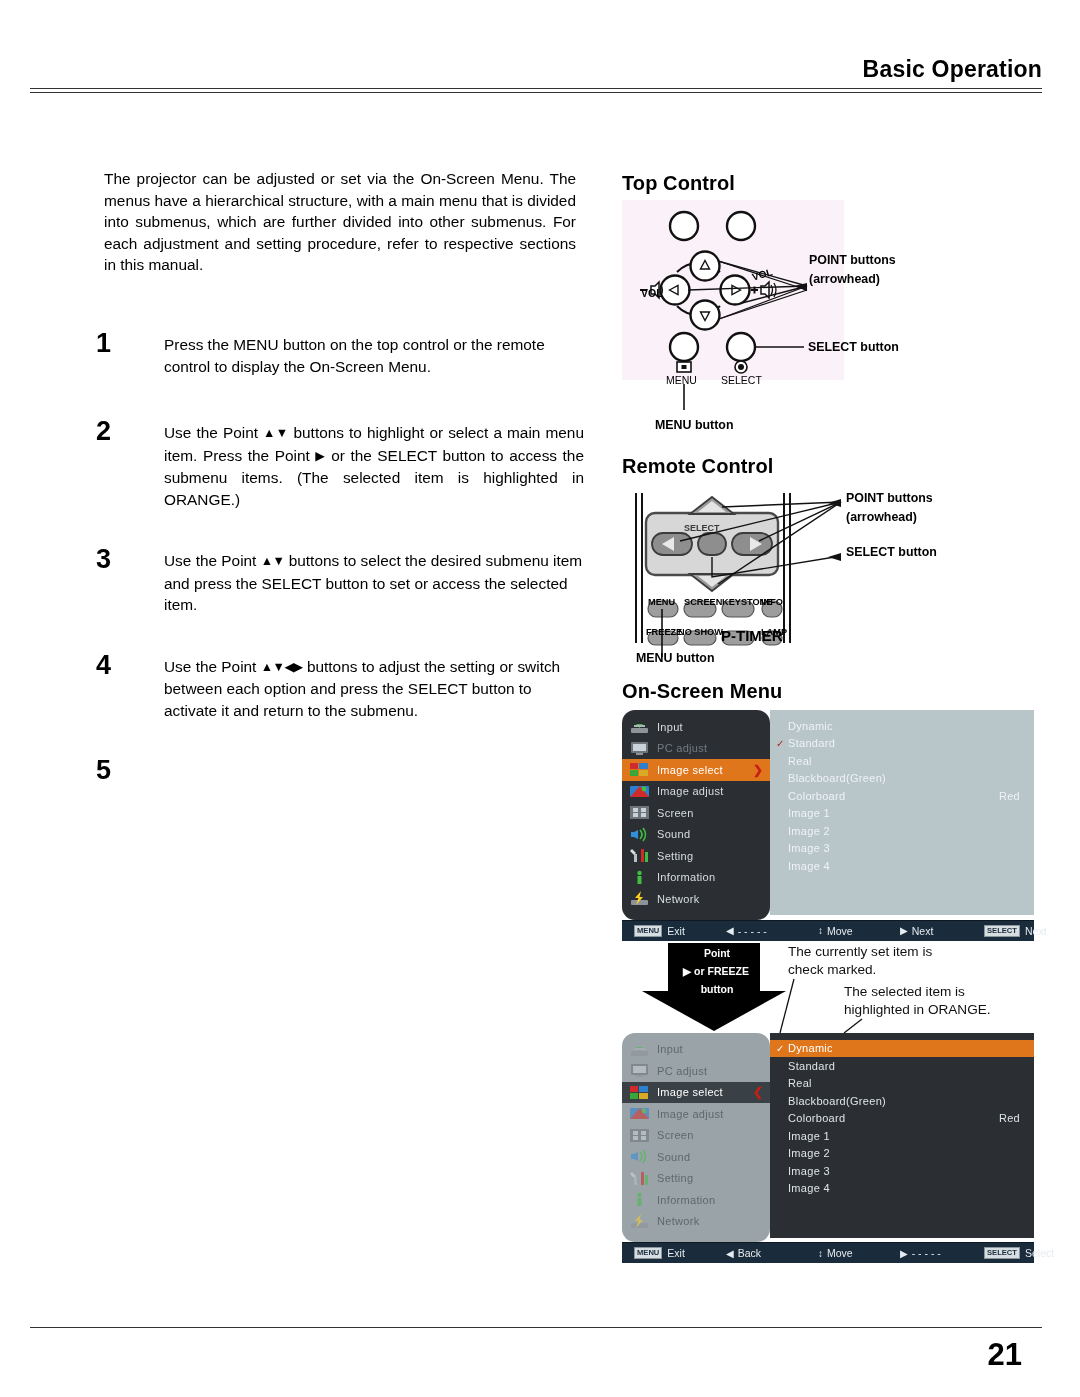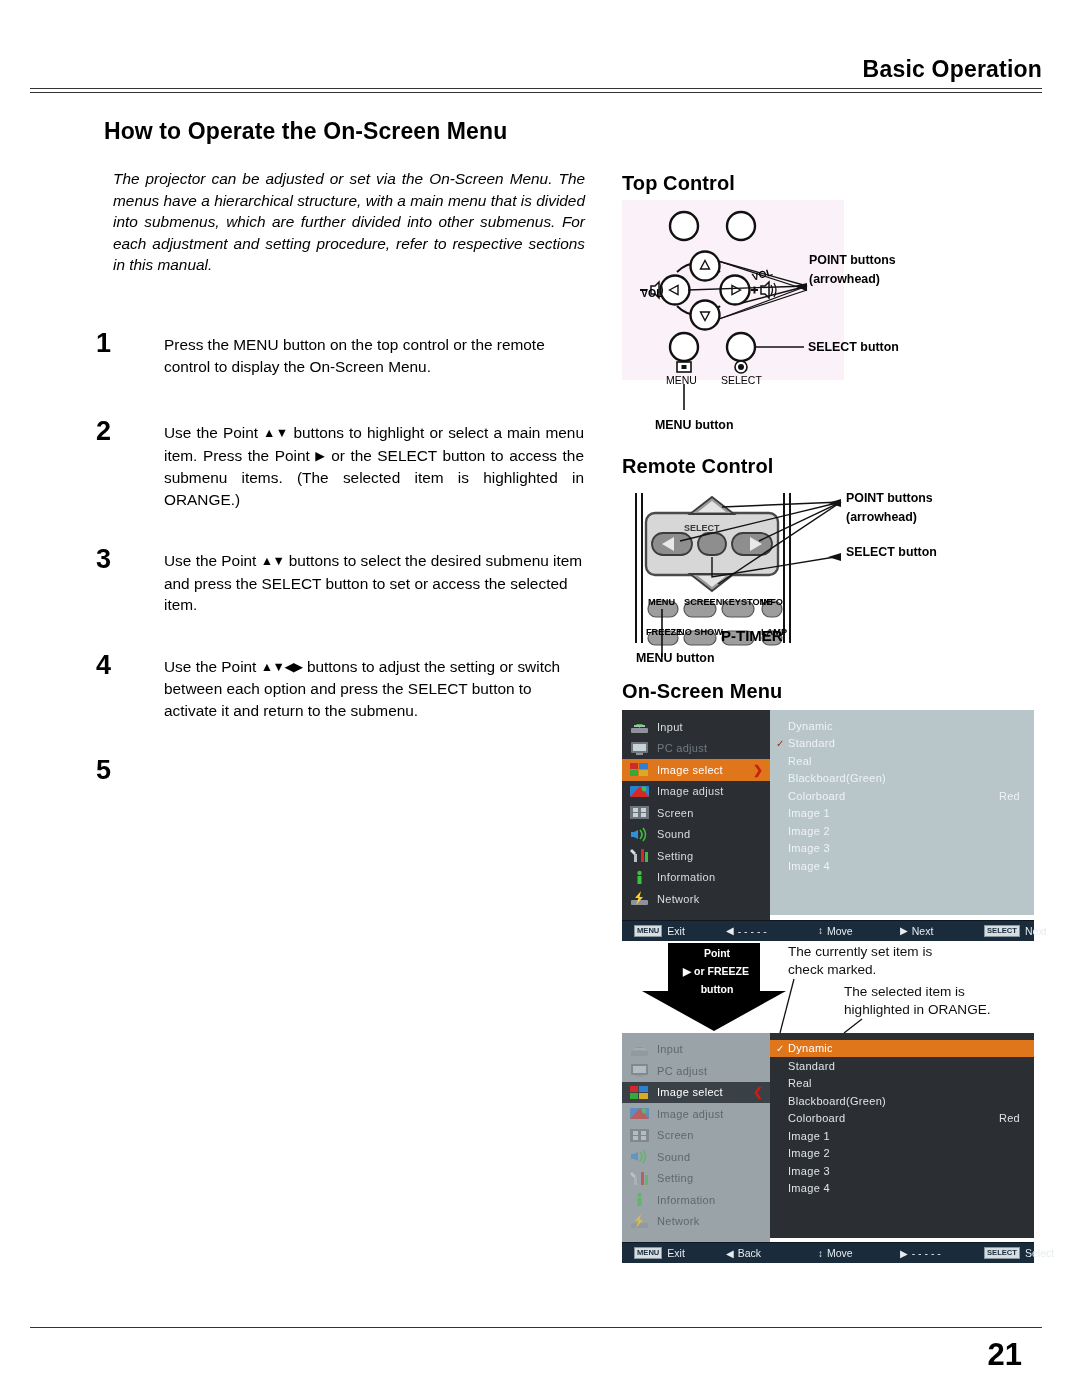--- a/index.html
+++ b/index.html
@@ -33,22 +33,22 @@
     position:absolute;left:0;top:1337px;width:1022px;
     text-align:right;font-size:31px;font-weight:bold;
   }
 
   
   .h1{
     position:absolute;left:104px;top:118px;
     font-size:23px;font-weight:bold;letter-spacing:.1px;
   }
   .intro{
-    position:absolute;left:113px;top:168px;width:472px;
-    font-size:15.4px;line-height:21.5px;text-align:justify;font-style:italic;
+    position:absolute;left:104px;top:168px;width:472px;
+    font-size:15.4px;line-height:21.5px;text-align:justify;
   }
   .steps{position:absolute;left:96px;top:334px;width:488px;}
   .step{position:relative;min-height:54px;margin-bottom:34px;}
   .step .num{
     position:absolute;left:0;top:-6px;width:30px;
     font-size:27px;font-weight:bold;text-align:left;
   }
   .step .body{
     margin-left:68px;font-size:15.4px;line-height:21.5px;text-align:justify;
   }
@@ -69,21 +69,21 @@
 
   
   #remote-block{position:absolute;left:622px;top:455px;width:430px;}
   .rc-svg{position:absolute;left:0;top:26px;}
 
   
   #osm-block{position:absolute;left:622px;top:680px;width:420px;}
 
   .osm{position:relative;width:412px;font-size:11px;}
   .osm-body{display:flex;}
-  .osm-left{width:148px;background:#2b2f33;padding:6px 0 10px 0;}
+  .osm-left{width:148px;background:#2b2f33;padding:6px 0 10px 0;border-radius:13px;}
   .osm-right{flex:1;position:relative;}
   .osm-row{
     display:flex;align-items:center;height:21.5px;padding-left:7px;
     color:#d8dde0;white-space:nowrap;
   }
   .osm-row .ico{width:21px;height:15px;margin-right:7px;flex:0 0 21px;position:relative;}
   .osm-row .txt{font-size:11px;letter-spacing:.3px;}
   .osm-row.dim .txt{color:#707a80;}
   .osm-row.sel{background:#e0761c;color:#fff;position:relative;}
   .osm-row.sel .txt{color:#fff;}
@@ -127,21 +127,20 @@
   .conn{position:absolute;left:0;top:0;pointer-events:none;}
 </style>
 </head>
 <body>
 
 <div class="page">
 
   <div class="hdr-title">Basic Operation</div>
   <div class="hdr-rule"></div>
 
-  <div class="h1">How to Operate the On-Screen Menu</div>
   <div class="intro">The projector can be adjusted or set via the On-Screen Menu. The menus have a hierarchical structure, with a main menu that is divided into submenus, which are further divided into other submenus. For each adjustment and setting procedure, refer to respective sections in this manual.</div>
 
   <div class="steps">
 
     <div class="step">
       <div class="num">1</div>
       <div class="body nj">Press the MENU button on the top control or the remote control to display the On-Screen Menu.</div>
     </div>
 
     <div class="step" style="margin-bottom:40px;">

